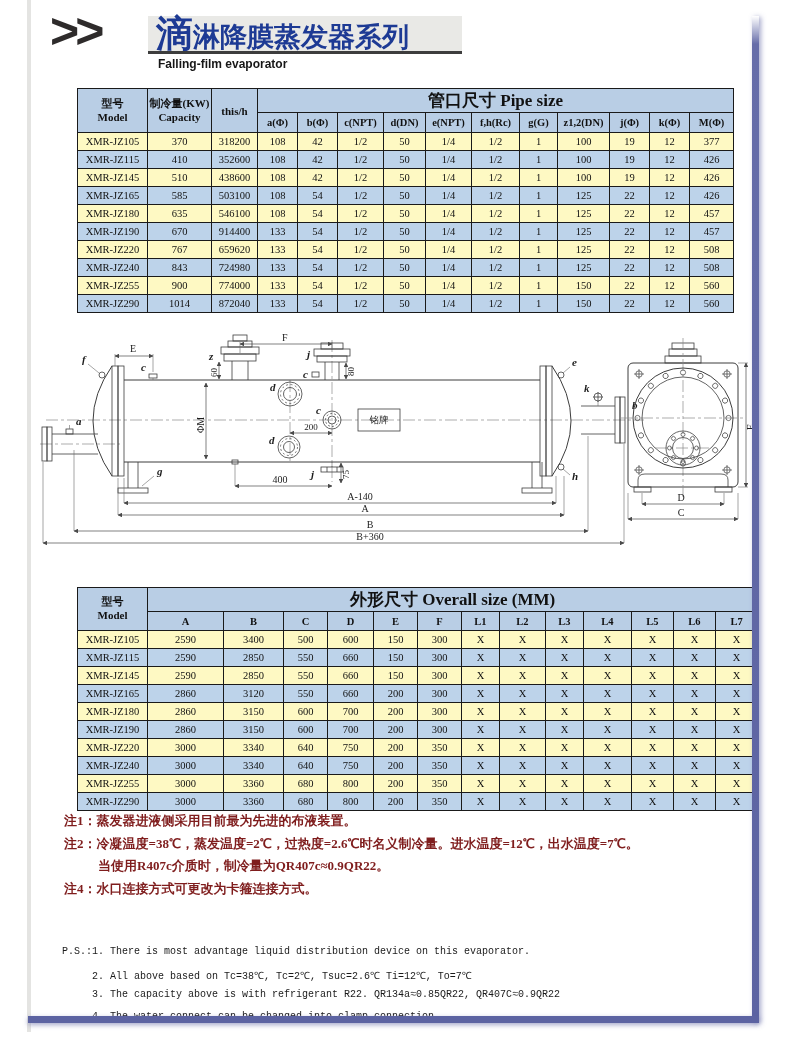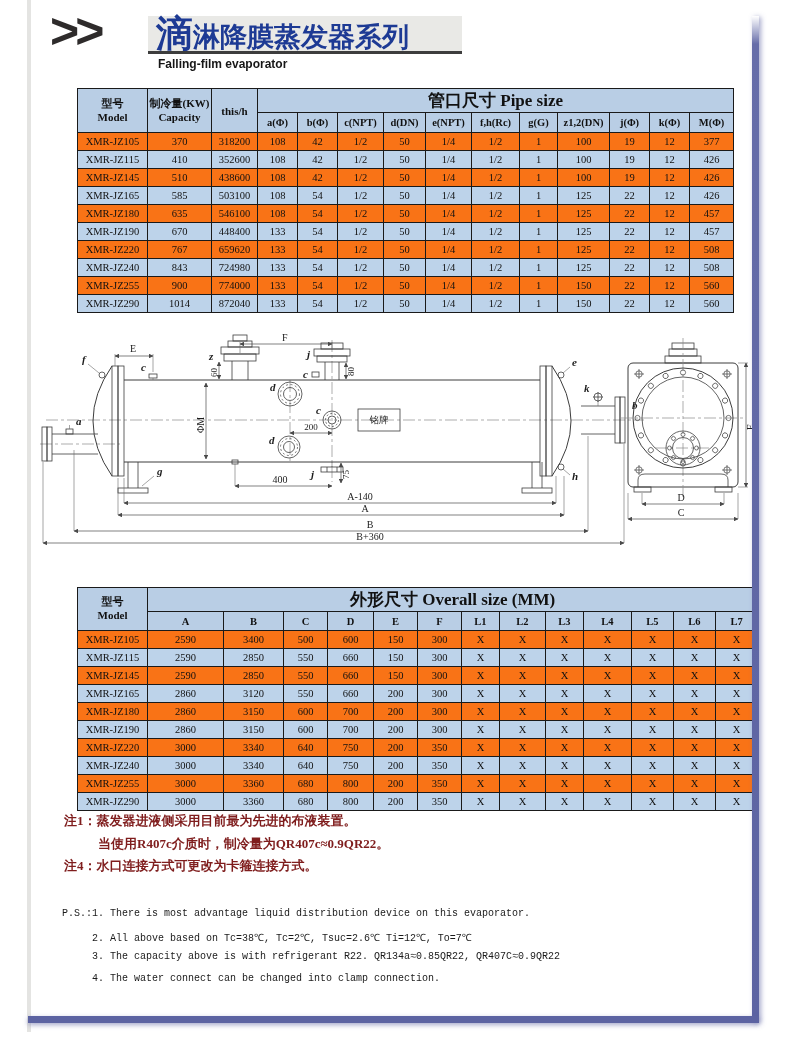--- a/index.html
+++ b/index.html
@@ -18,21 +18,21 @@
   #chevrons{position:absolute;left:50px;top:2px;font-family:"Liberation Sans",sans-serif;
     font-size:50px;font-weight:bold;color:#2e2b2b;letter-spacing:-4px;}
   #title-bar{position:absolute;left:148px;top:16px;width:314px;height:38px;background:#e9e9e6;
     border-bottom:3px solid #3d3d3d;display:flex;align-items:flex-end;padding-left:8px;box-sizing:border-box;}
   #title-lead{font-size:37px;font-weight:bold;color:#1d3a94;line-height:.95;font-family:"Liberation Sans",sans-serif;}
   #title-rest{font-size:27px;font-weight:bold;color:#1d3a94;line-height:1.05;font-family:"Liberation Sans",sans-serif;}
   #subtitle{position:absolute;left:158px;top:57px;font-family:"Liberation Sans",sans-serif;
     font-size:12px;font-weight:bold;color:#161616;}
 
   
-  table{border-collapse:collapse;table-layout:fixed;position:absolute;background:#f97316;}
+  table{border-collapse:collapse;table-layout:fixed;position:absolute;background:#fef9c3;}
   #t1{left:77px;top:88px;width:646px;}
   #t2{left:77px;top:587px;width:646px;}
   th,td{border:1px solid #1a1a1a;text-align:center;overflow:hidden;white-space:nowrap;
     font-family:"Liberation Serif",serif;color:#111;padding:0;}
   thead th{background:#b9cee5;font-weight:bold;}
   #t1 thead tr:first-child{height:23px;} #t1 thead tr:last-child{height:20px;}
   #t2 thead tr:first-child{height:23px;} #t2 thead tr:last-child{height:19px;}
   tbody td{height:17px;font-size:10.5px;}
   tbody tr.alt td{background:#bdd3ea;}
   th.two-line div{line-height:1.25;font-size:11px;}
@@ -48,21 +48,21 @@
   .ext{stroke:#6a6a6a;stroke-width:.6;fill:none;}
   text{font-family:"Liberation Serif",serif;fill:#1c1c1c;font-size:10px;}
   .dtxt{font-size:10px;} .dtxt2{font-size:9px;}
   .lbl{font-size:11px;font-weight:bold;font-style:italic;}
   .bolt{fill:none;stroke:#3d3d3d;stroke-width:.7;}
 
   
   #notes-zh{position:absolute;left:64px;top:812px;width:660px;}
   #notes-zh .note-line{height:22.5px;font-size:13px;font-weight:600;color:#7f1d1d;
     font-family:"Liberation Serif",serif;white-space:nowrap;}
-  #notes-en{position:absolute;left:62px;top:908px;width:660px;}
+  #notes-en{position:absolute;left:62px;top:946px;width:660px;}
   #notes-en .note-line{height:21.5px;font-size:10px;color:#1a1a1a;
     font-family:"Liberation Mono",monospace;white-space:nowrap;}
   .note-line.indent-zh{padding-left:34px;}
   .note-line.indent-en{padding-left:30px;}
 </style>
 </head>
 <body>
 
 <div id="page">
   <div id="left-edge"></div>
@@ -195,21 +195,21 @@
           <td>1/2</td>
           <td>1</td>
           <td>125</td>
           <td>22</td>
           <td>12</td>
           <td>457</td>
         </tr>
         <tr class="alt">
           <td>XMR-JZ190</td>
           <td>670</td>
-          <td>448400</td>
+          <td>914400</td>
           <td>133</td>
           <td>54</td>
           <td>1/2</td>
           <td>50</td>
           <td>1/4</td>
           <td>1/2</td>
           <td>1</td>
           <td>125</td>
           <td>22</td>
           <td>12</td>
@@ -685,20 +685,21 @@
           <td>X</td>
           <td>X</td>
           <td>X</td>
           <td>X</td>
         </tr>
       </tbody>
   </table>
 
   <div id="notes-zh">
       <div class="note-line">注1：蒸发器进液侧采用目前最为先进的布液装置。</div>
+      <div class="note-line">注2：冷凝温度=38℃，蒸发温度=2℃，过热度=2.6℃时名义制冷量。进水温度=12℃，出水温度=7℃。</div>
       <div class="note-line indent-zh">当使用R407c介质时，制冷量为QR407c≈0.9QR22。</div>
       <div class="note-line">注4：水口连接方式可更改为卡箍连接方式。</div>
     </div>
   <div id="notes-en">
       <div class="note-line">P.S.:1. There is most advantage liquid distribution device on this evaporator.</div>
       <div class="note-line indent-en">2. All above based on Tc=38℃, Tc=2℃, Tsuc=2.6℃ Ti=12℃, To=7℃</div>
       <div class="note-line indent-en">3. The capacity above is with refrigerant R22. QR134a≈0.85QR22, QR407C≈0.9QR22</div>
       <div class="note-line indent-en">4. The water connect can be changed into clamp connection.</div>
     </div>
 

